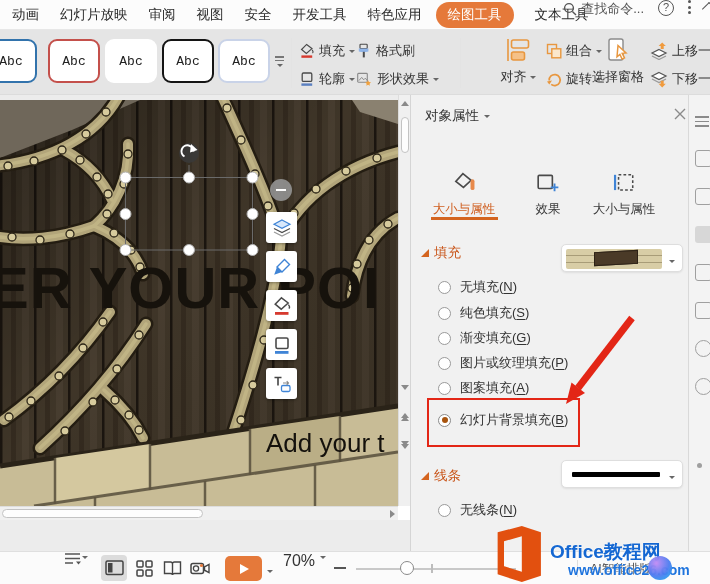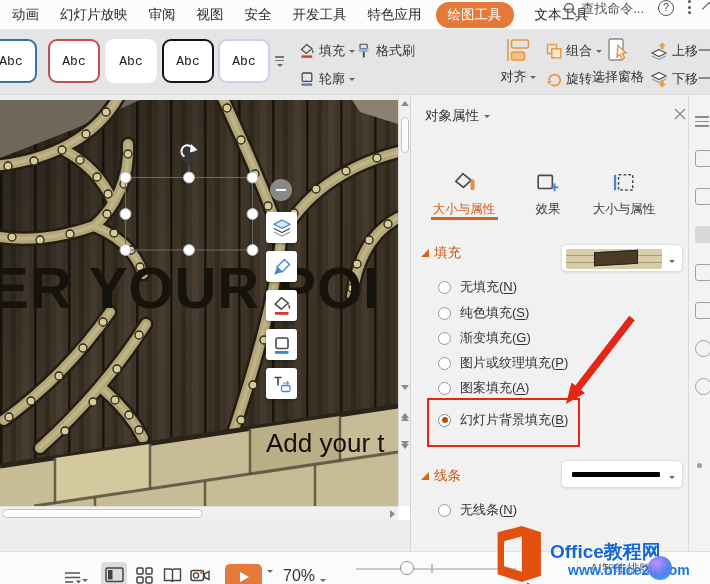--- a/index.html
+++ b/index.html
@@ -86,21 +86,21 @@
   
   #strip { position:absolute; left:688px; top:95px; width:22px; height:456px; background:#f3f3f3; border-left:1px solid #d9d9d9; }
   .strip-ic { position:absolute; left:6px; width:17px; height:17px; border:1.4px solid #9f9f9f; border-radius:3px; }
   .strip-ic.flat { border:none; }
   .strip-ic.flat i { display:block; width:14px; height:1.6px; background:#8a8a8a; margin:3px 0; }
   .strip-ic.activebg { background:#d7d7d7; border:none; border-radius:3px; }
   .strip-dot { position:absolute; left:8px; width:5px; height:5px; border-radius:50%; background:#9f9f9f; }
 
   
   #statusbar { position:absolute; left:0; top:551px; width:710px; height:33px; background:#fbfbfb; border-top:1px solid #dfdfdf; }
-  .sb { position:absolute; top:0; height:33px; display:flex; align-items:flex-end; }
+  .sb { position:absolute; top:0; height:33px; display:flex; align-items:flex-start; }
   .view-btn { width:26px; height:26px; display:flex; align-items:center; justify-content:center; border-radius:4px; }
   .view-btn.sel { background:#dcdcdc; }
   .play-pill { width:37px; height:25px; background:#e5793a; border-radius:5px; display:flex; align-items:center; justify-content:center; }
   .play-pill i { width:0; height:0; border-left:9px solid #fff; border-top:5.5px solid transparent; border-bottom:5.5px solid transparent; margin-left:2px; }
   .zoom-out,.zoom-in { position:relative; width:12px; height:12px; }
   .zoom-out::before,.zoom-in::before { content:""; position:absolute; left:0; top:5px; width:12px; height:2px; background:#555; }
   .zoom-in::after { content:""; position:absolute; left:5px; top:0; width:2px; height:12px; background:#555; }
   #slider-track { position:absolute; left:356px; top:16px; width:160px; height:1.6px; background:#c9c9c9; }
   #slider-tick { position:absolute; left:431px; top:12px; width:1.6px; height:9px; background:#bdbdbd; }
   #slider-handle { position:absolute; left:400px; top:9px; width:14px; height:14px; border-radius:50%; background:#fff; border:1.4px solid #8a8a8a; }
@@ -177,20 +177,29 @@
     <span>轮廓</span>
       <span class="dda"></span>
   </div>
   <div class="rbtn" style="left:356px; top:11px">
     <svg width="16" height="16" viewBox="0 0 20 20">
         <rect x="5" y="1.5" width="9" height="5.5" rx="1" fill="none" stroke="#4a4a4a" stroke-width="1.4"></rect>
         <path d="M3.5,7 h12 v3.5 q-6,1.5 -12,0z" fill="#8fb4e8"></path>
         <rect x="8.5" y="11" width="2.5" height="7" fill="#4a4a4a"></rect>
       </svg>
     <span>格式刷</span>
+  </div>
+  <div class="rbtn" style="left:356px; top:39px">
+    <svg width="17" height="16" viewBox="0 0 20 20">
+        <rect x="1.5" y="3" width="12" height="11" rx="1" fill="none" stroke="#8a8a8a" stroke-width="1.4"></rect>
+        <path d="M3,12 l3.5,-4 2.5,3 2,-2 2.5,3" fill="none" stroke="#8a8a8a" stroke-width="1.2"></path>
+        <path d="M14.5,11.5 l1.1,2.3 2.5,.4 -1.8,1.7 .4,2.5 -2.2,-1.2 -2.2,1.2 .4,-2.5 -1.8,-1.7 2.5,-.4z" fill="#f0a13e"></path>
+      </svg>
+    <span>形状效果</span>
+      <span class="dda"></span>
   </div>
   <div class="vdiv" style="left:460px"></div>
 
   <div class="big-item" style="left:490px; top:7px">
     <svg width="26" height="26" viewBox="0 0 26 26">
         <line x1="3" y1="2" x2="3" y2="24" stroke="#e8973f" stroke-width="1.6"></line>
         <rect x="6.5" y="3" width="17" height="8" rx="2" fill="none" stroke="#e8973f" stroke-width="1.6"></rect>
         <rect x="6.5" y="15" width="13" height="8" rx="2" fill="#f5c188" stroke="#e8973f" stroke-width="1.6"></rect>
       </svg>
     <div class="lbl">

